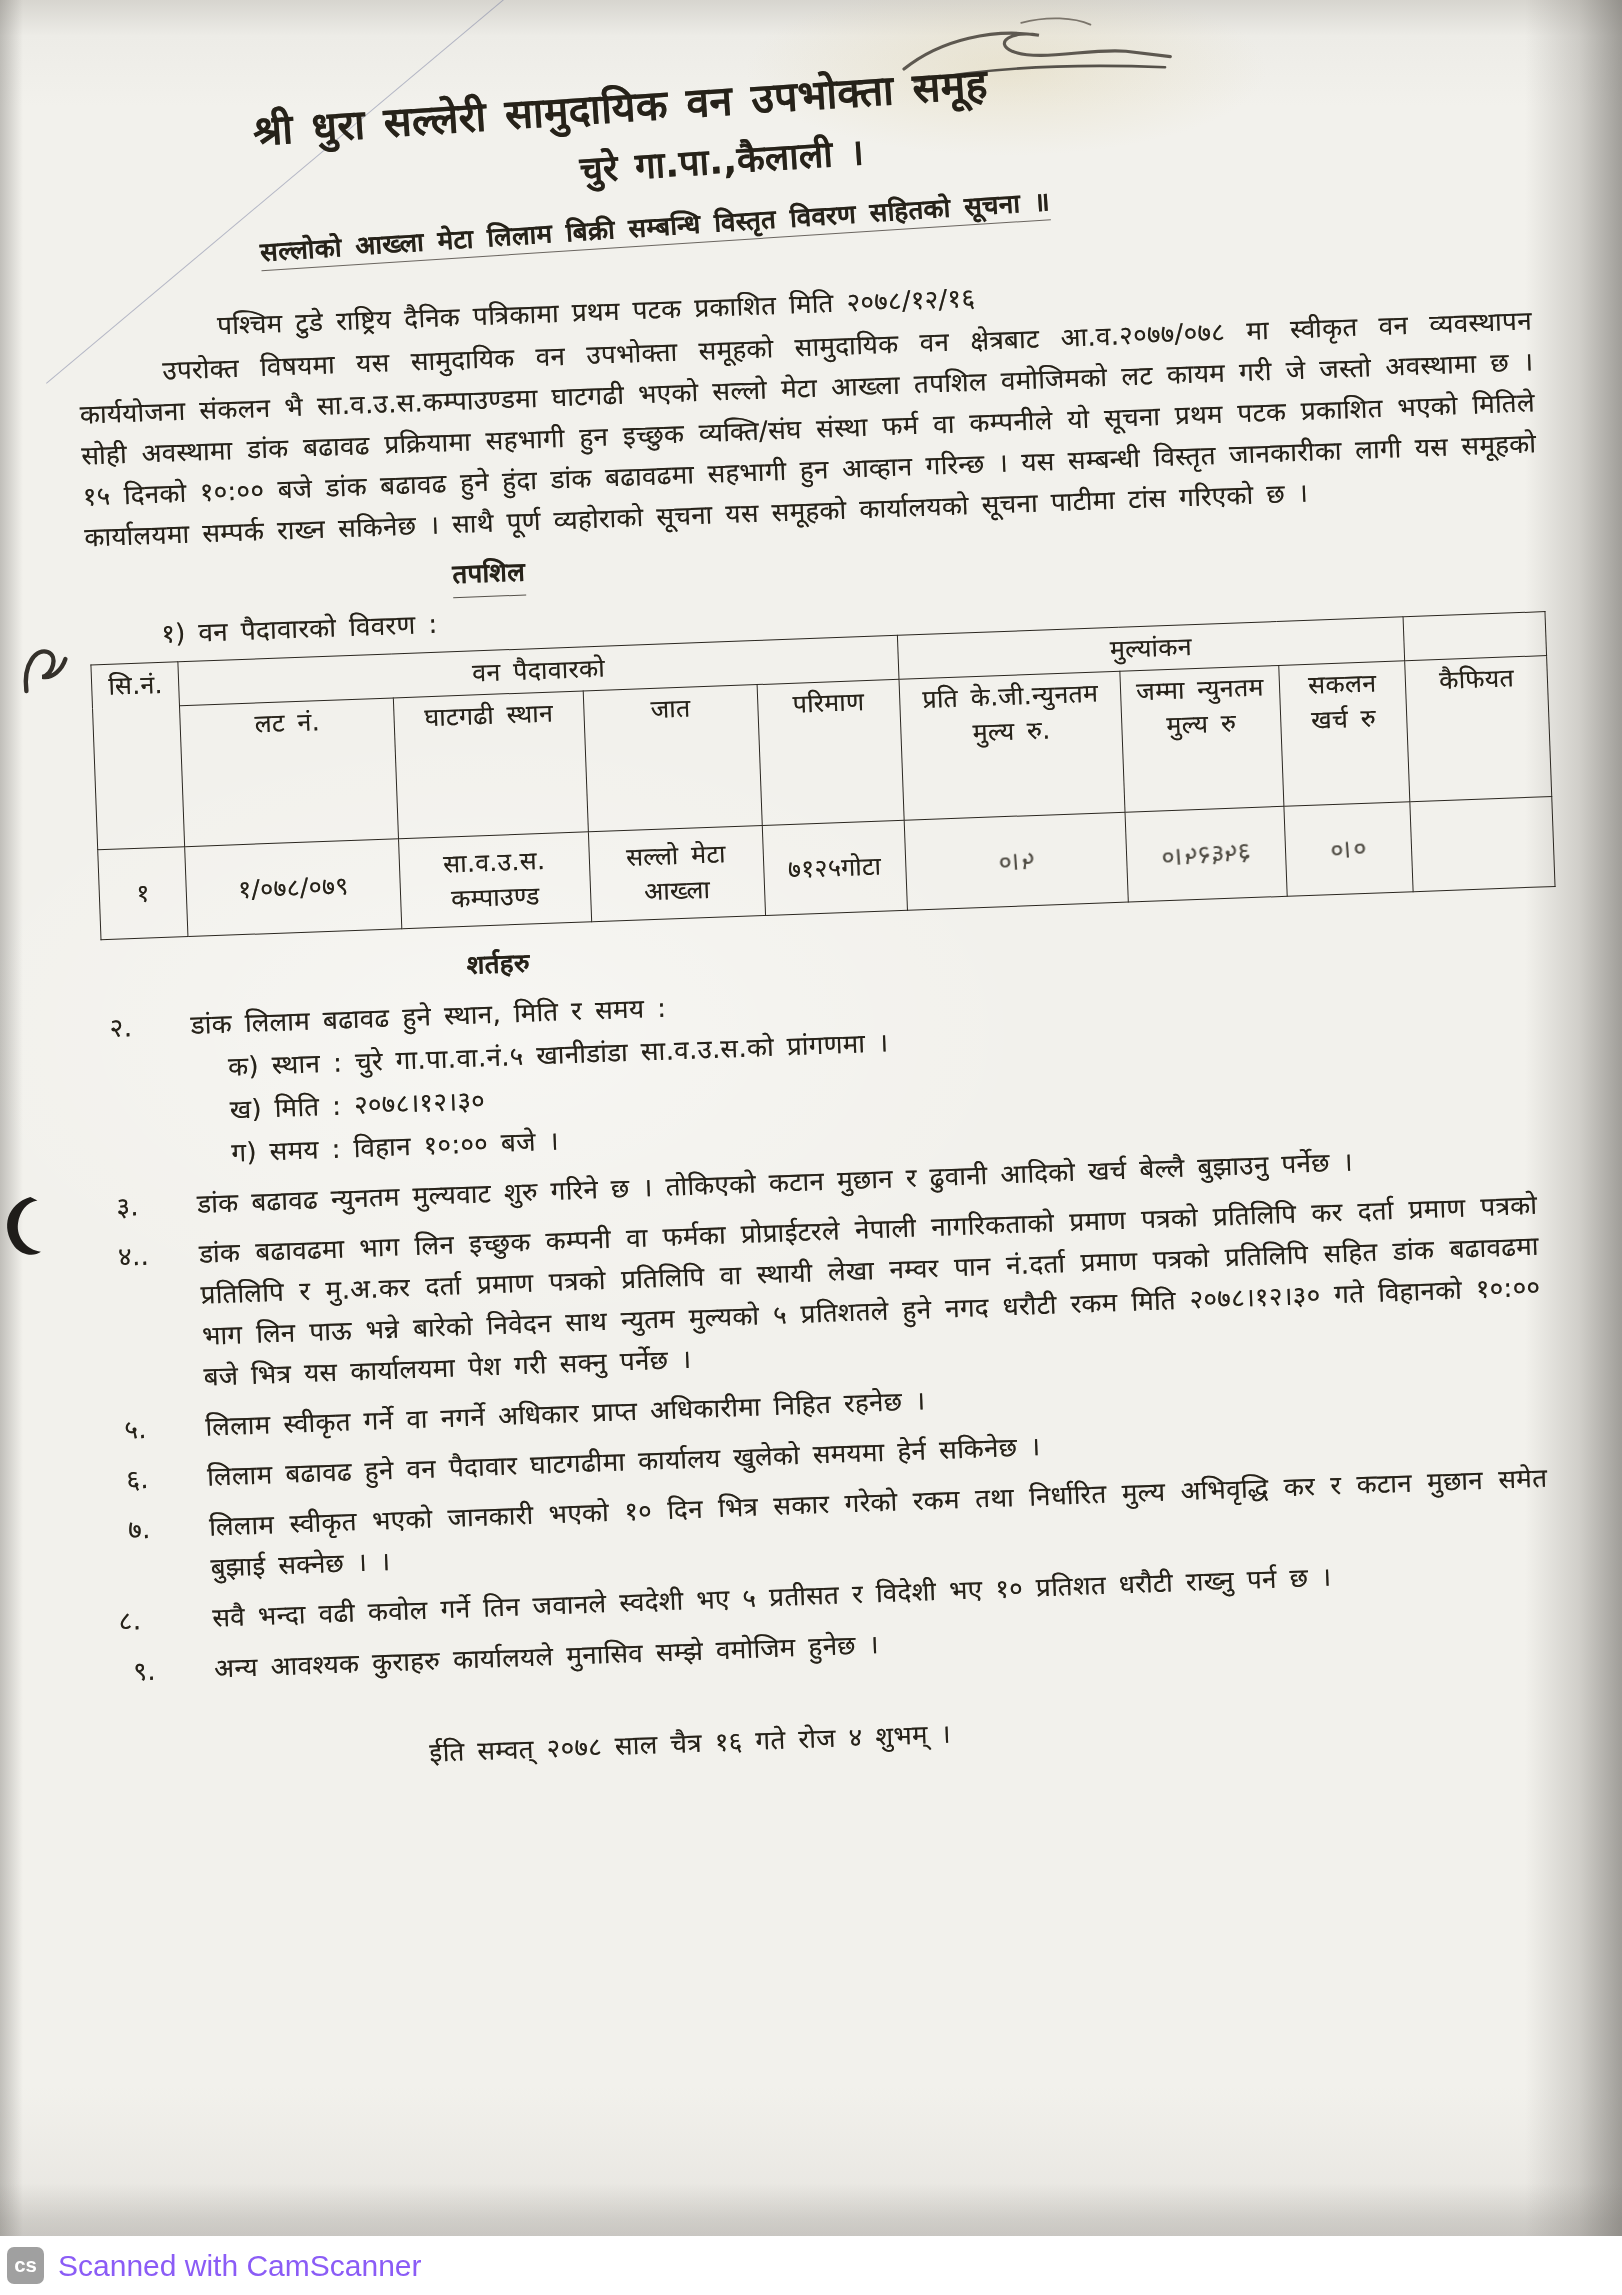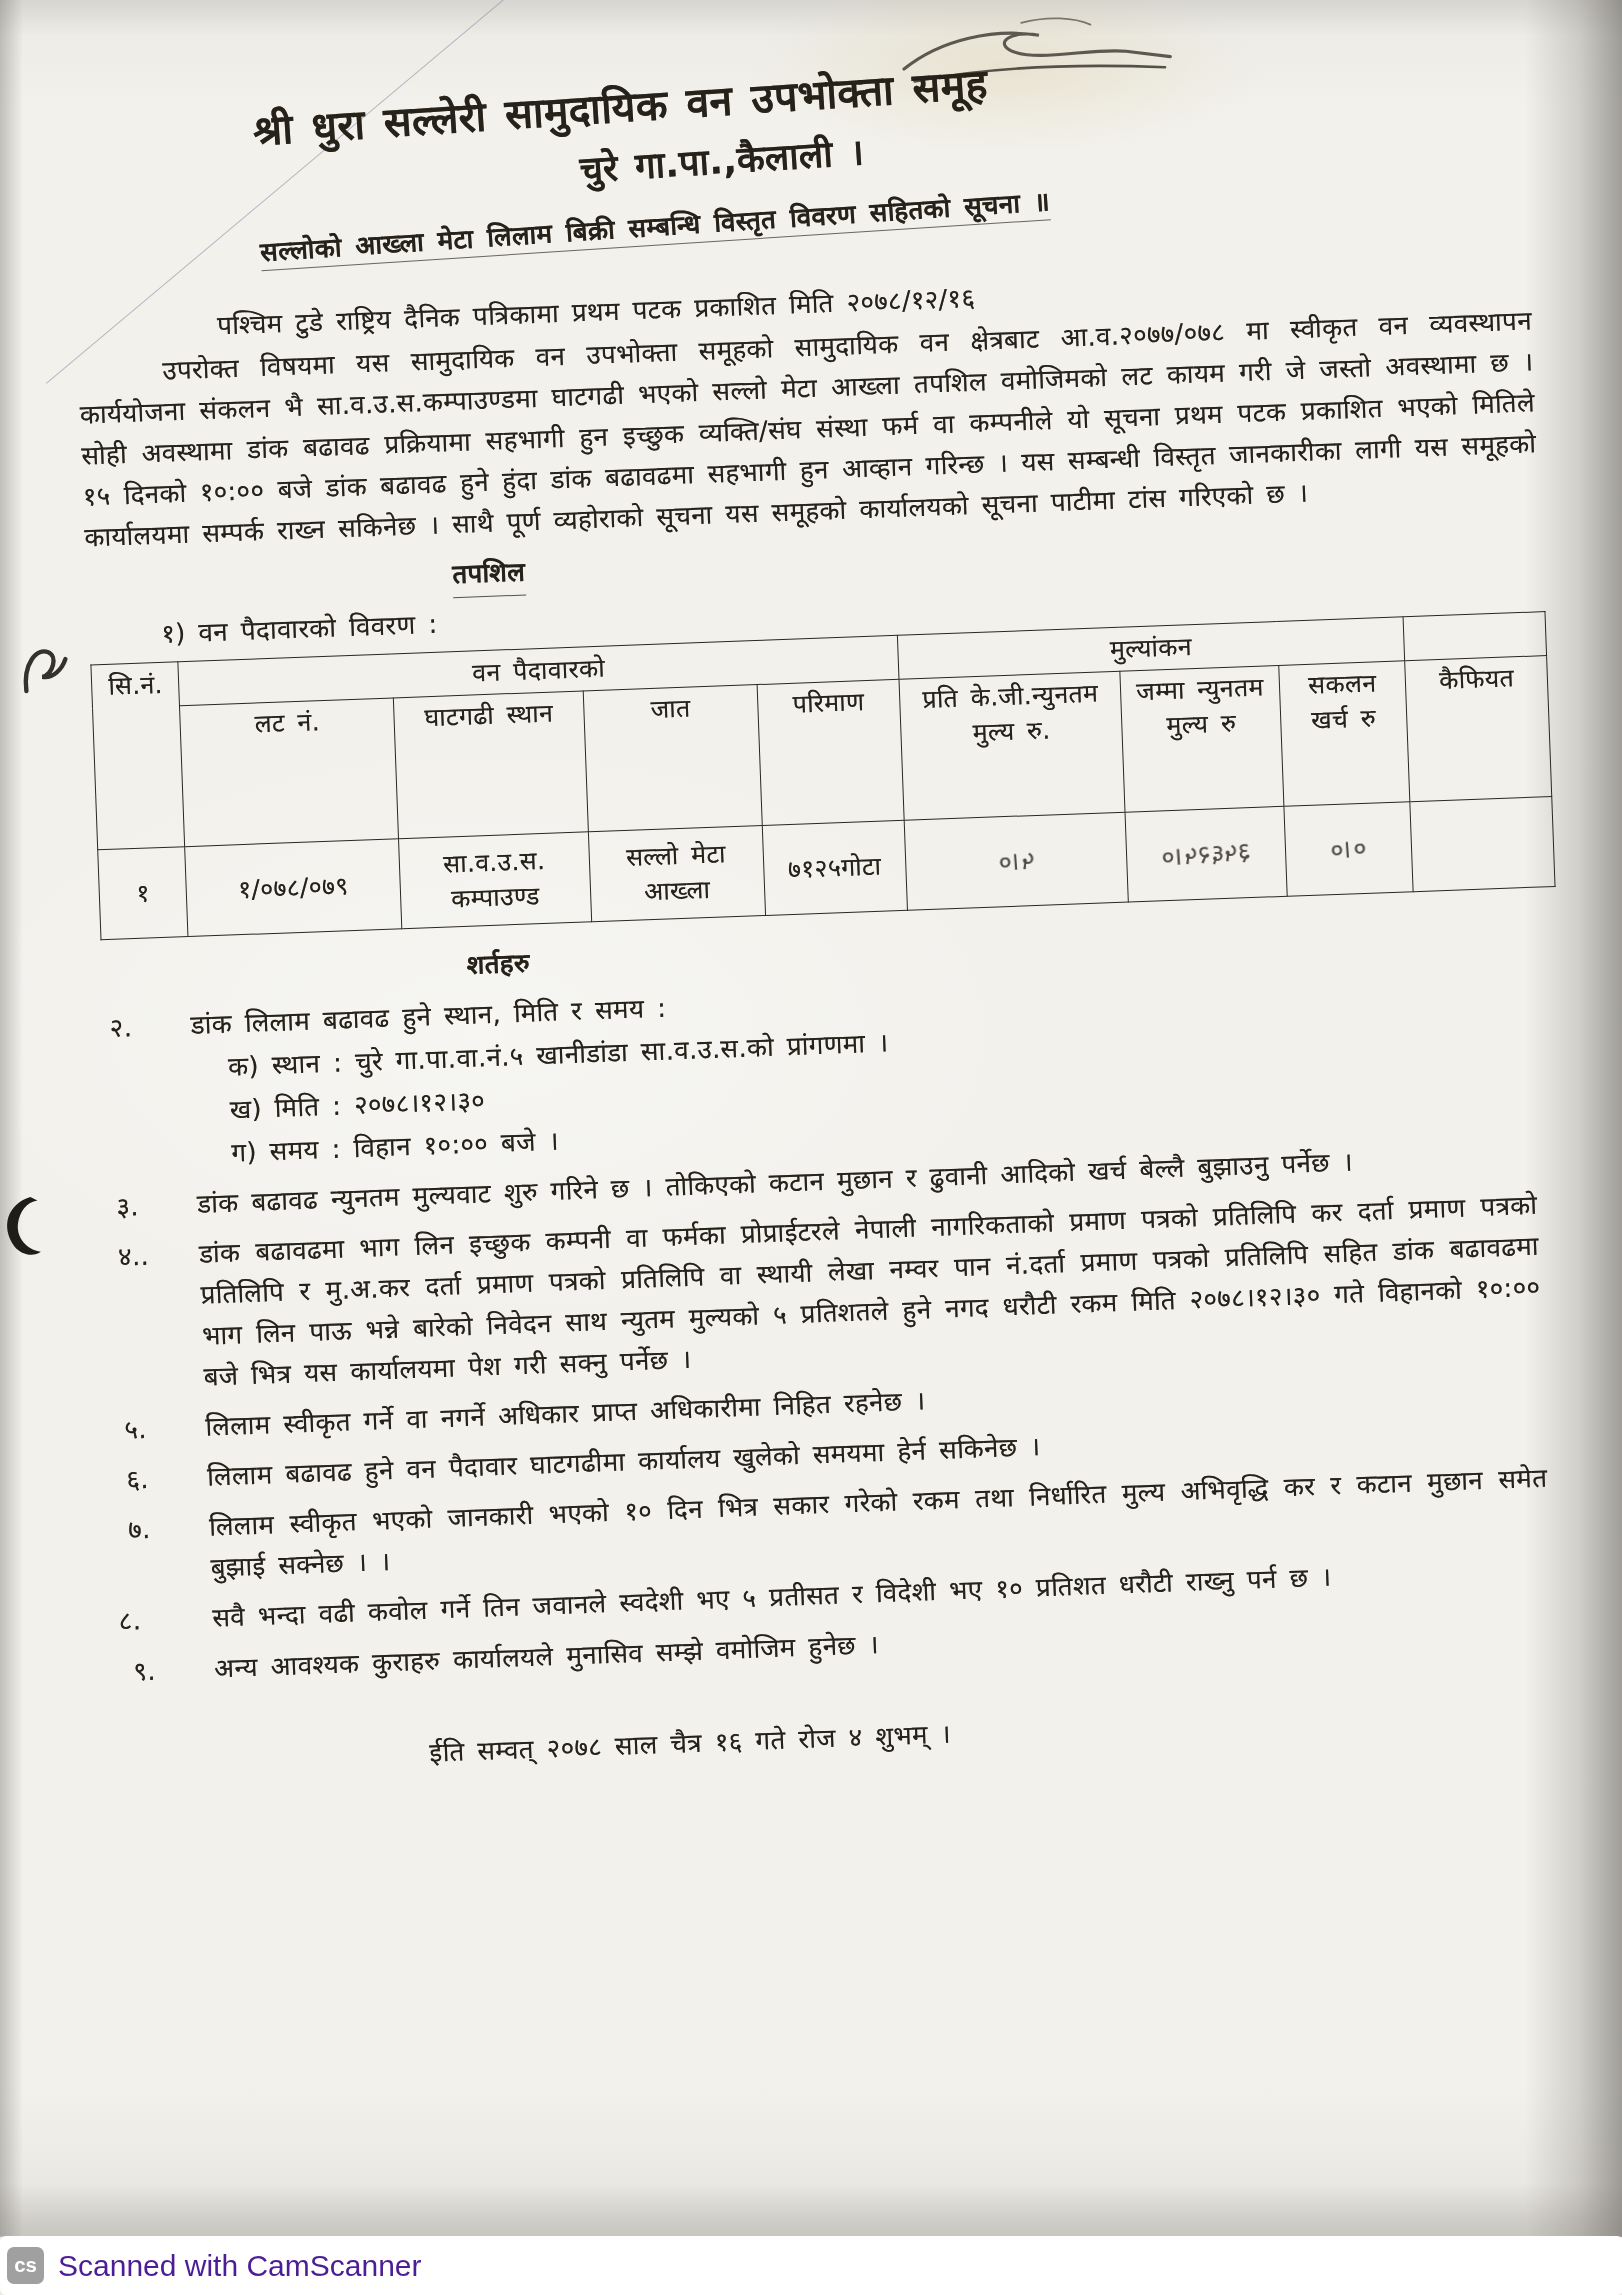--- a/index.html
+++ b/index.html
@@ -51,25 +51,25 @@
   .cond{margin-top:12.4px;}
   .cond-item{display:flex;margin-top:9px;}
   .cond-num{width:99px;flex:0 0 99px;padding-left:18px;box-sizing:border-box;}
   .cond-text{flex:1;text-align:justify;padding-right:27px;}
   .cond-sub{margin-top:1.8px;}
   .closing{margin-top:51px;margin-left:311px;}
   .sig{position:absolute;left:888px;top:12.4px;}
   .mark-a{position:absolute;left:14px;top:636px;}
   .mark-b{position:absolute;left:-5.3px;top:1188px;}
   .footer{position:absolute;left:0;bottom:0;width:100%;height:59px;background:#ffffff;
-    display:flex;align-items:center;border-radius:6px;}
+    display:flex;align-items:center;}
   .cs-logo{width:37px;height:37px;margin-left:7px;border-radius:7px;background:#a0a0a0;
     color:#ffffff;font-weight:bold;font-size:20.4px;display:flex;align-items:center;justify-content:center;
     font-family:"Liberation Sans",sans-serif;letter-spacing:0;text-transform:lowercase;}
-  .footer-text{margin-left:14px;font-size:30px;color:#4c1d95;font-family:"Liberation Sans",sans-serif;
+  .footer-text{margin-left:14px;font-size:30px;color:#8b5cf6;font-family:"Liberation Sans",sans-serif;
     text-shadow:none;}
 </style>
 </head>
 <body>
 
 <div class="page">
 
   <div class="shade-left"></div>
   <div class="shade-right"></div>
   <div class="shade-bottom"></div>

